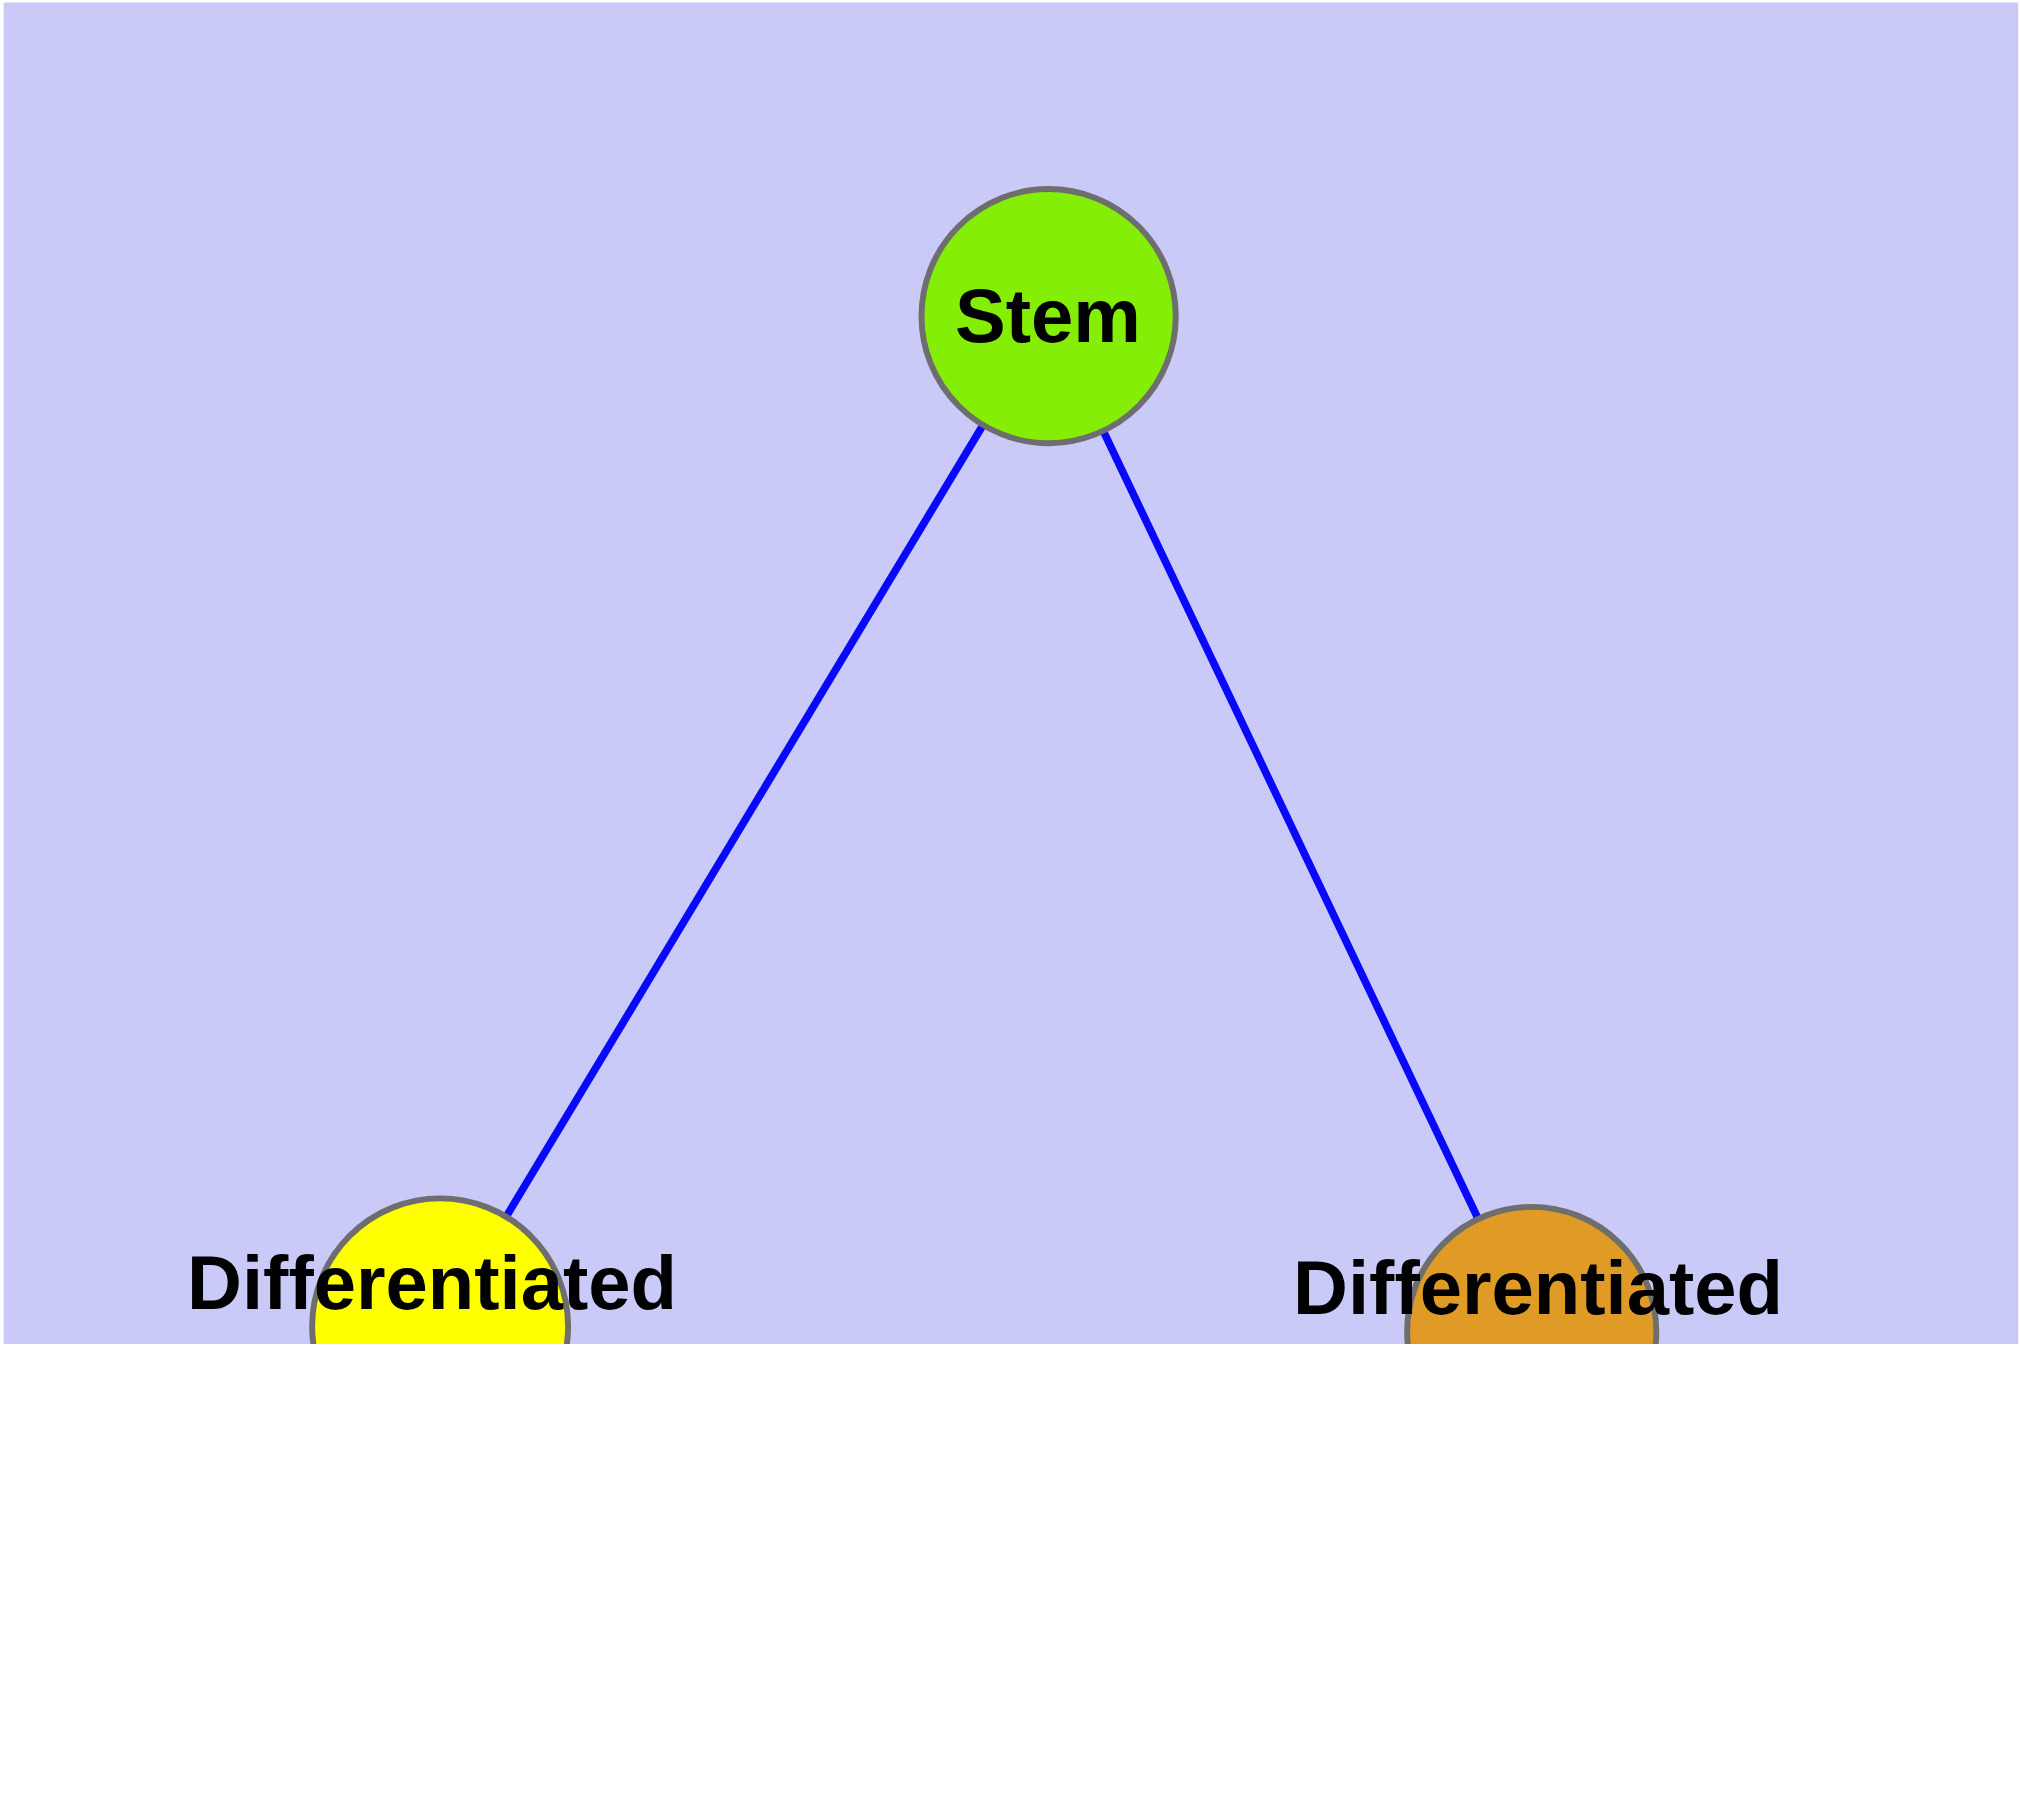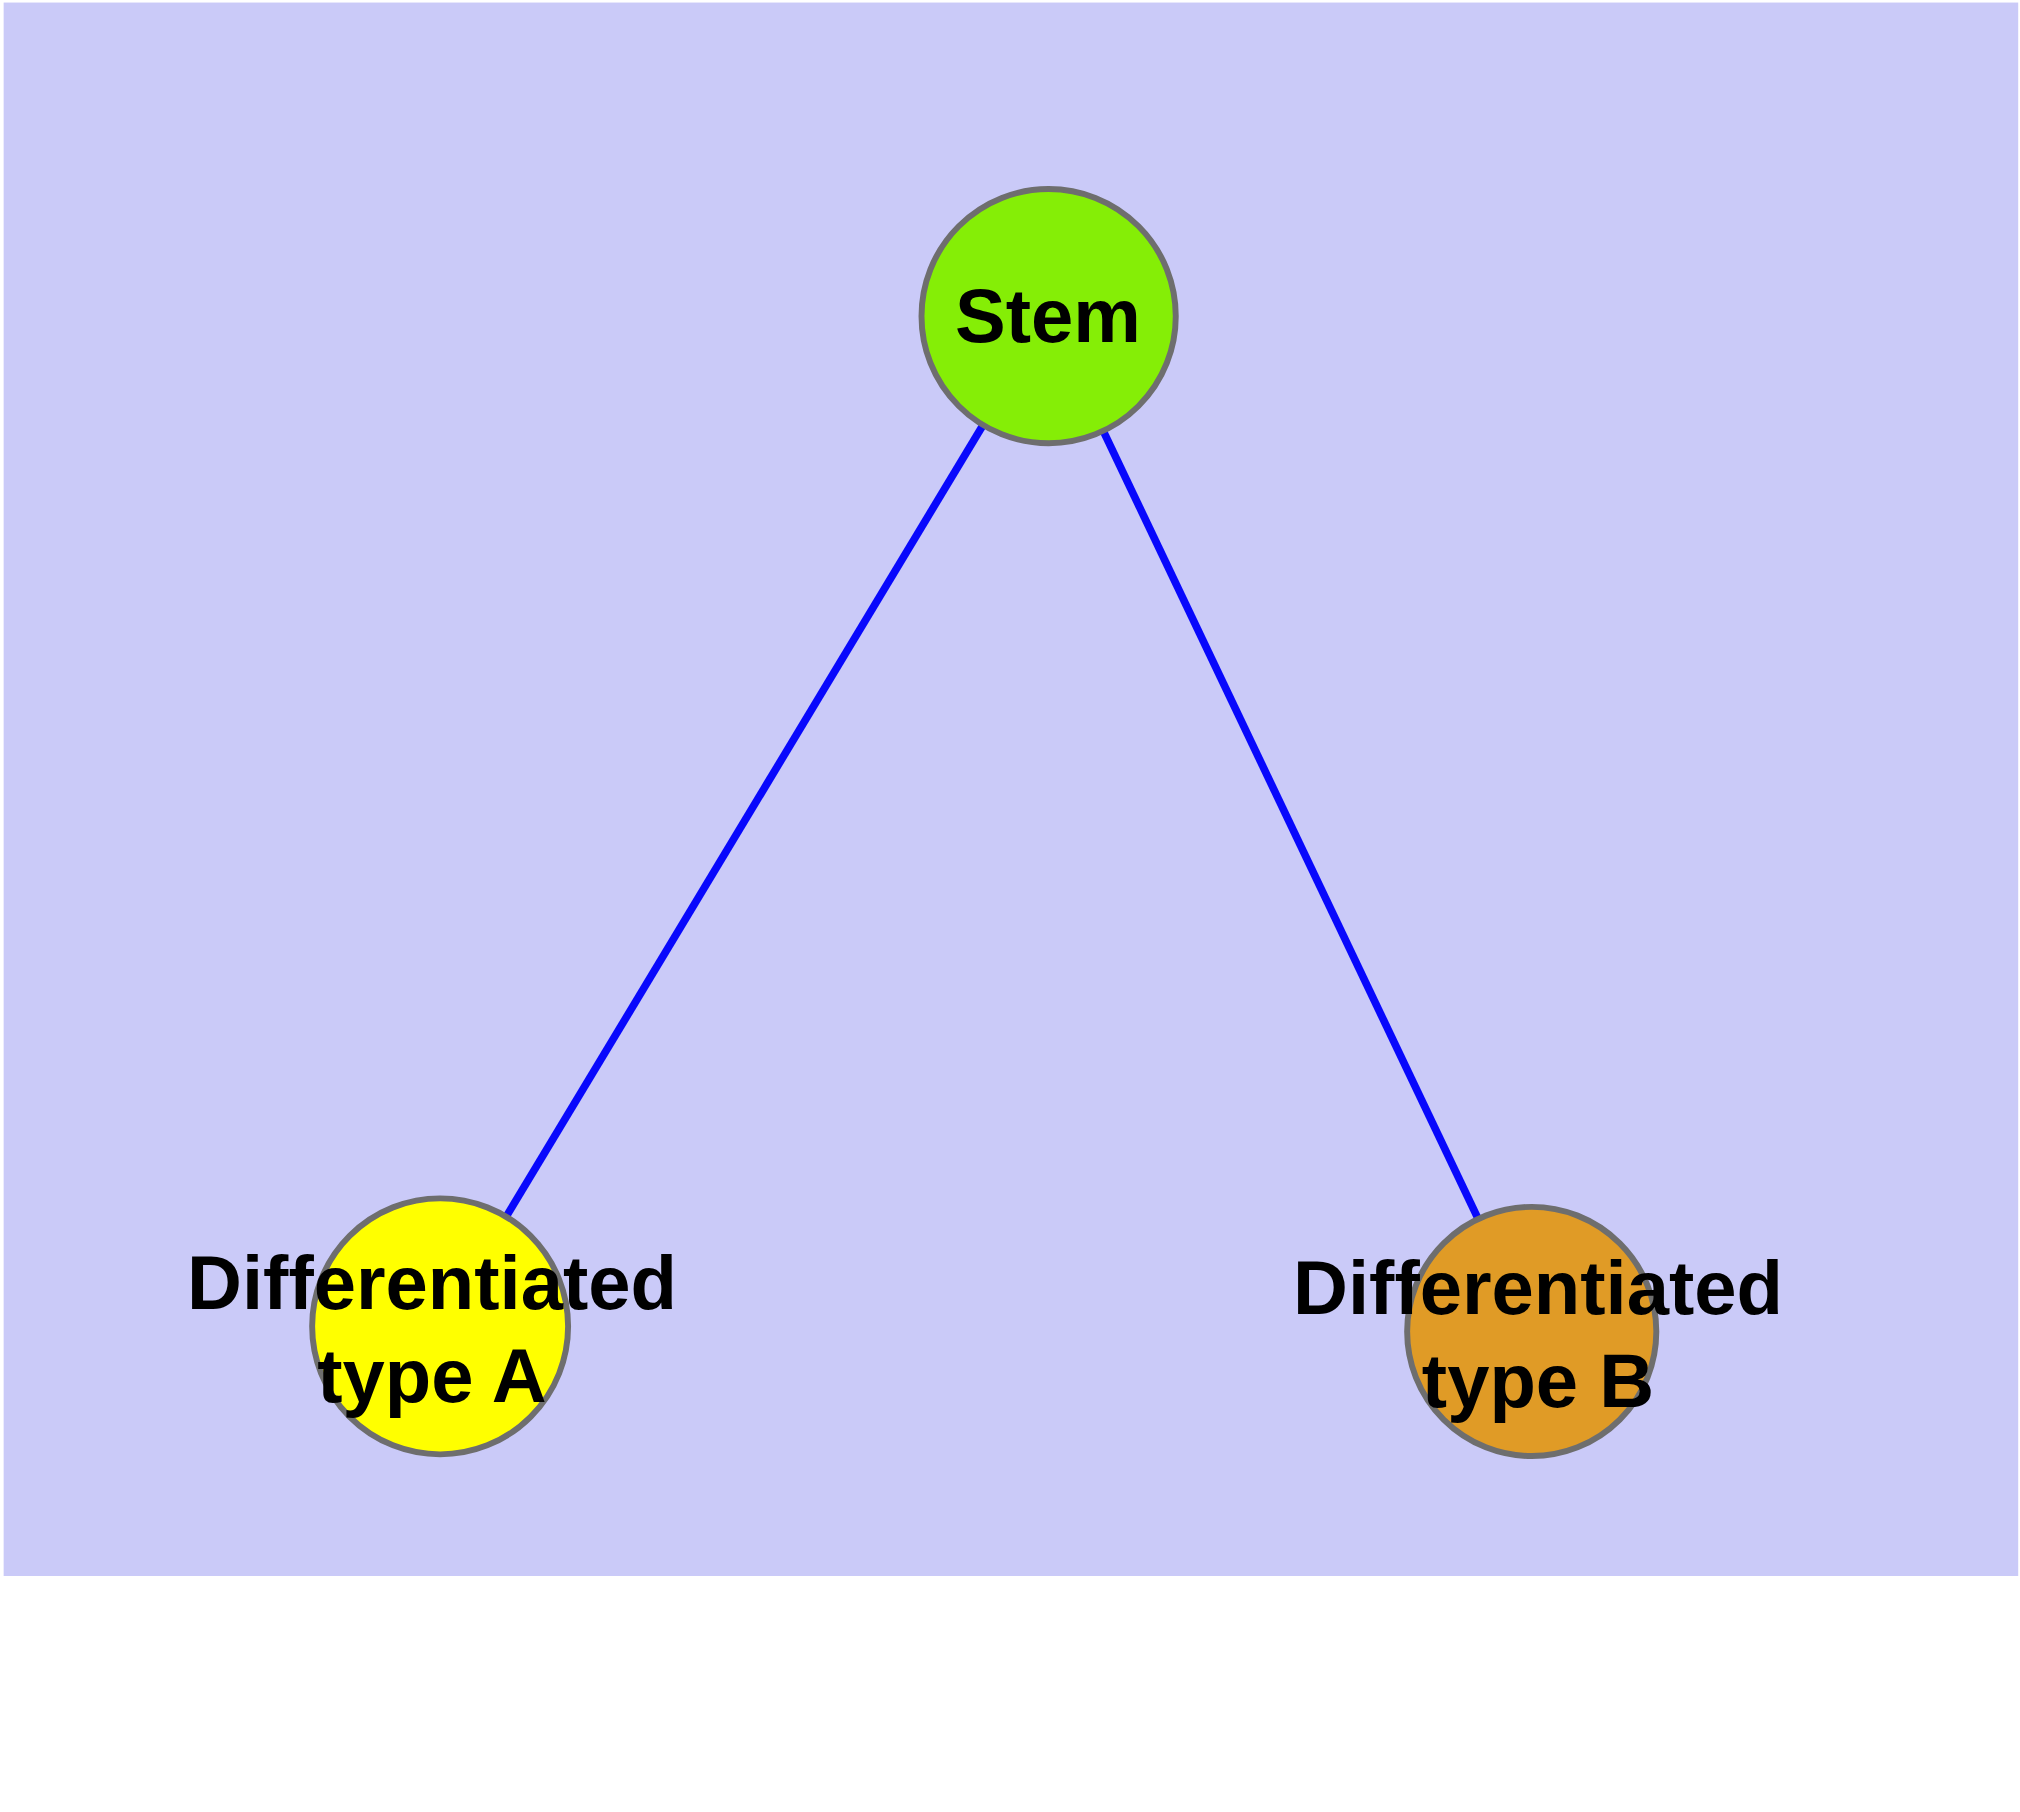--- a/index.html
+++ b/index.html
@@ -4,21 +4,21 @@
 <style>
   html, body {
     margin: 0;
     padding: 0;
     background: #ffffff;
     font-family: "Liberation Sans", sans-serif;
   }
   .stage {
     position: relative;
     width: 2021px;
-    height: 1576px;
+    height: 1344px;
     overflow: hidden;
   }
   .graph-svg {
     position: absolute;
     left: 0;
     top: 0;
     width: 2021px;
     height: 1812px;
     display: block;
   }

